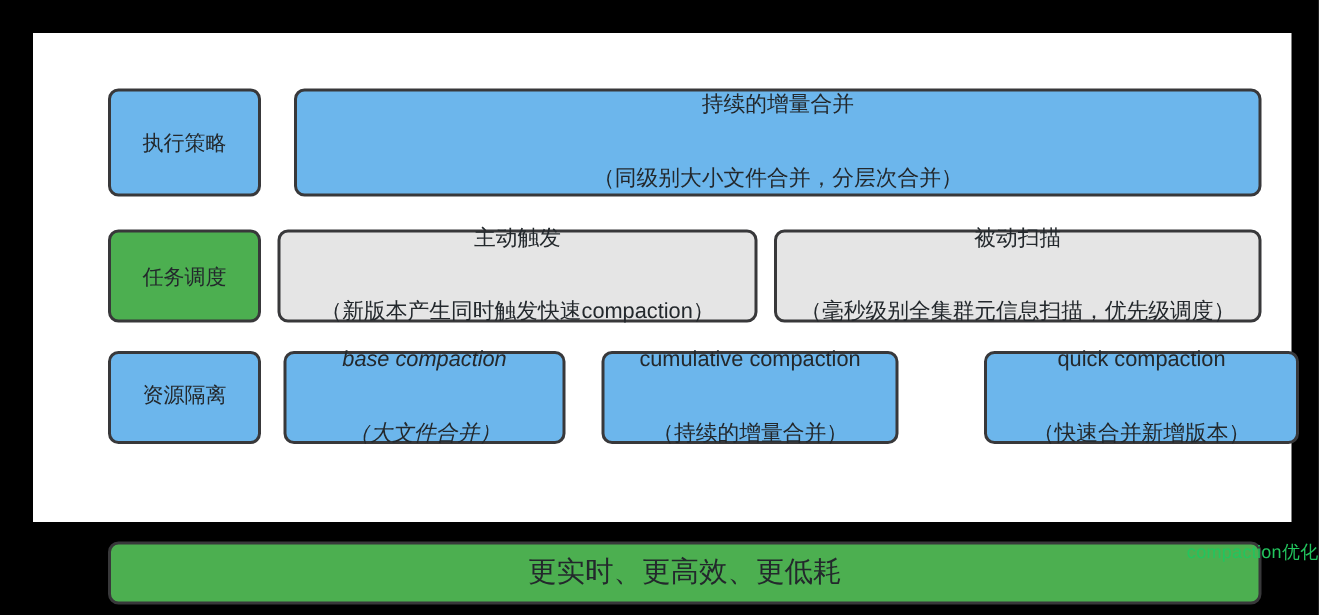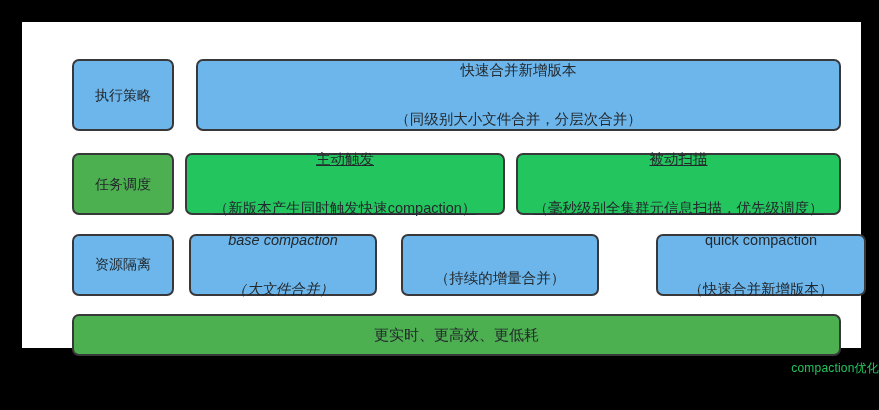--- a/index.html
+++ b/index.html
@@ -48,25 +48,25 @@
   }
   .node .lines {
     display: block;
     width: 100%;
   }
   .node .l1 { display: block; }
   .node .l2 { display: block; margin-top: 28px; }
 
   .blue      { background: #6cb6ec; }
   .green-dk  { background: #4caf50; }
-  .green-lt  { background: #22c55e; text-decoration: underline; }
+  .green-lt  { background: #e5e5e5; }
 
   .label-box { font-size: 14px; }
   .body-box  { font-size: 14.5px; }
-  .banner    { font-size: 15px; }
+  .banner    { font-size: 19px; margin-top: 47px; }
 
   
   
   #n-exec-label   { left: 50px;  top: 37px;  width: 102px; height: 72px; }
   #n-exec-body    { left: 174px; top: 37px;  width: 645px; height: 72px; }
 
   
   #n-sched-label  { left: 50px;  top: 131px; width: 102px; height: 62px; }
   #n-sched-active { left: 163px; top: 131px; width: 320px; height: 62px; }
   #n-sched-scan   { left: 494px; top: 131px; width: 325px; height: 62px; }
@@ -100,21 +100,21 @@
   <div class="panel">
 
     <div class="node blue label-box" id="n-exec-label">
       <span class="lines">
         <span class="l1">执行策略</span>
       </span>
     </div>
 
     <div class="node blue body-box" id="n-exec-body">
       <span class="lines">
-        <span class="l1">快速合并新增版本</span>
+        <span class="l1">持续的增量合并</span>
         <span class="l2">（同级别大小文件合并，分层次合并）</span>
       </span>
     </div>
 
     <div class="node green-dk label-box" id="n-sched-label">
       <span class="lines">
         <span class="l1">任务调度</span>
       </span>
     </div>
 
@@ -140,20 +140,21 @@
 
     <div class="node blue body-box" id="n-res-base">
       <span class="lines">
         <span class="l1">base compaction</span>
         <span class="l2">（大文件合并）</span>
       </span>
     </div>
 
     <div class="node blue body-box" id="n-res-cumu">
       <span class="lines">
+        <span class="l1">cumulative compaction</span>
         <span class="l2">（持续的增量合并）</span>
       </span>
     </div>
 
     <div class="node blue body-box" id="n-res-quick">
       <span class="lines">
         <span class="l1">quick compaction</span>
         <span class="l2">（快速合并新增版本）</span>
       </span>
     </div>

